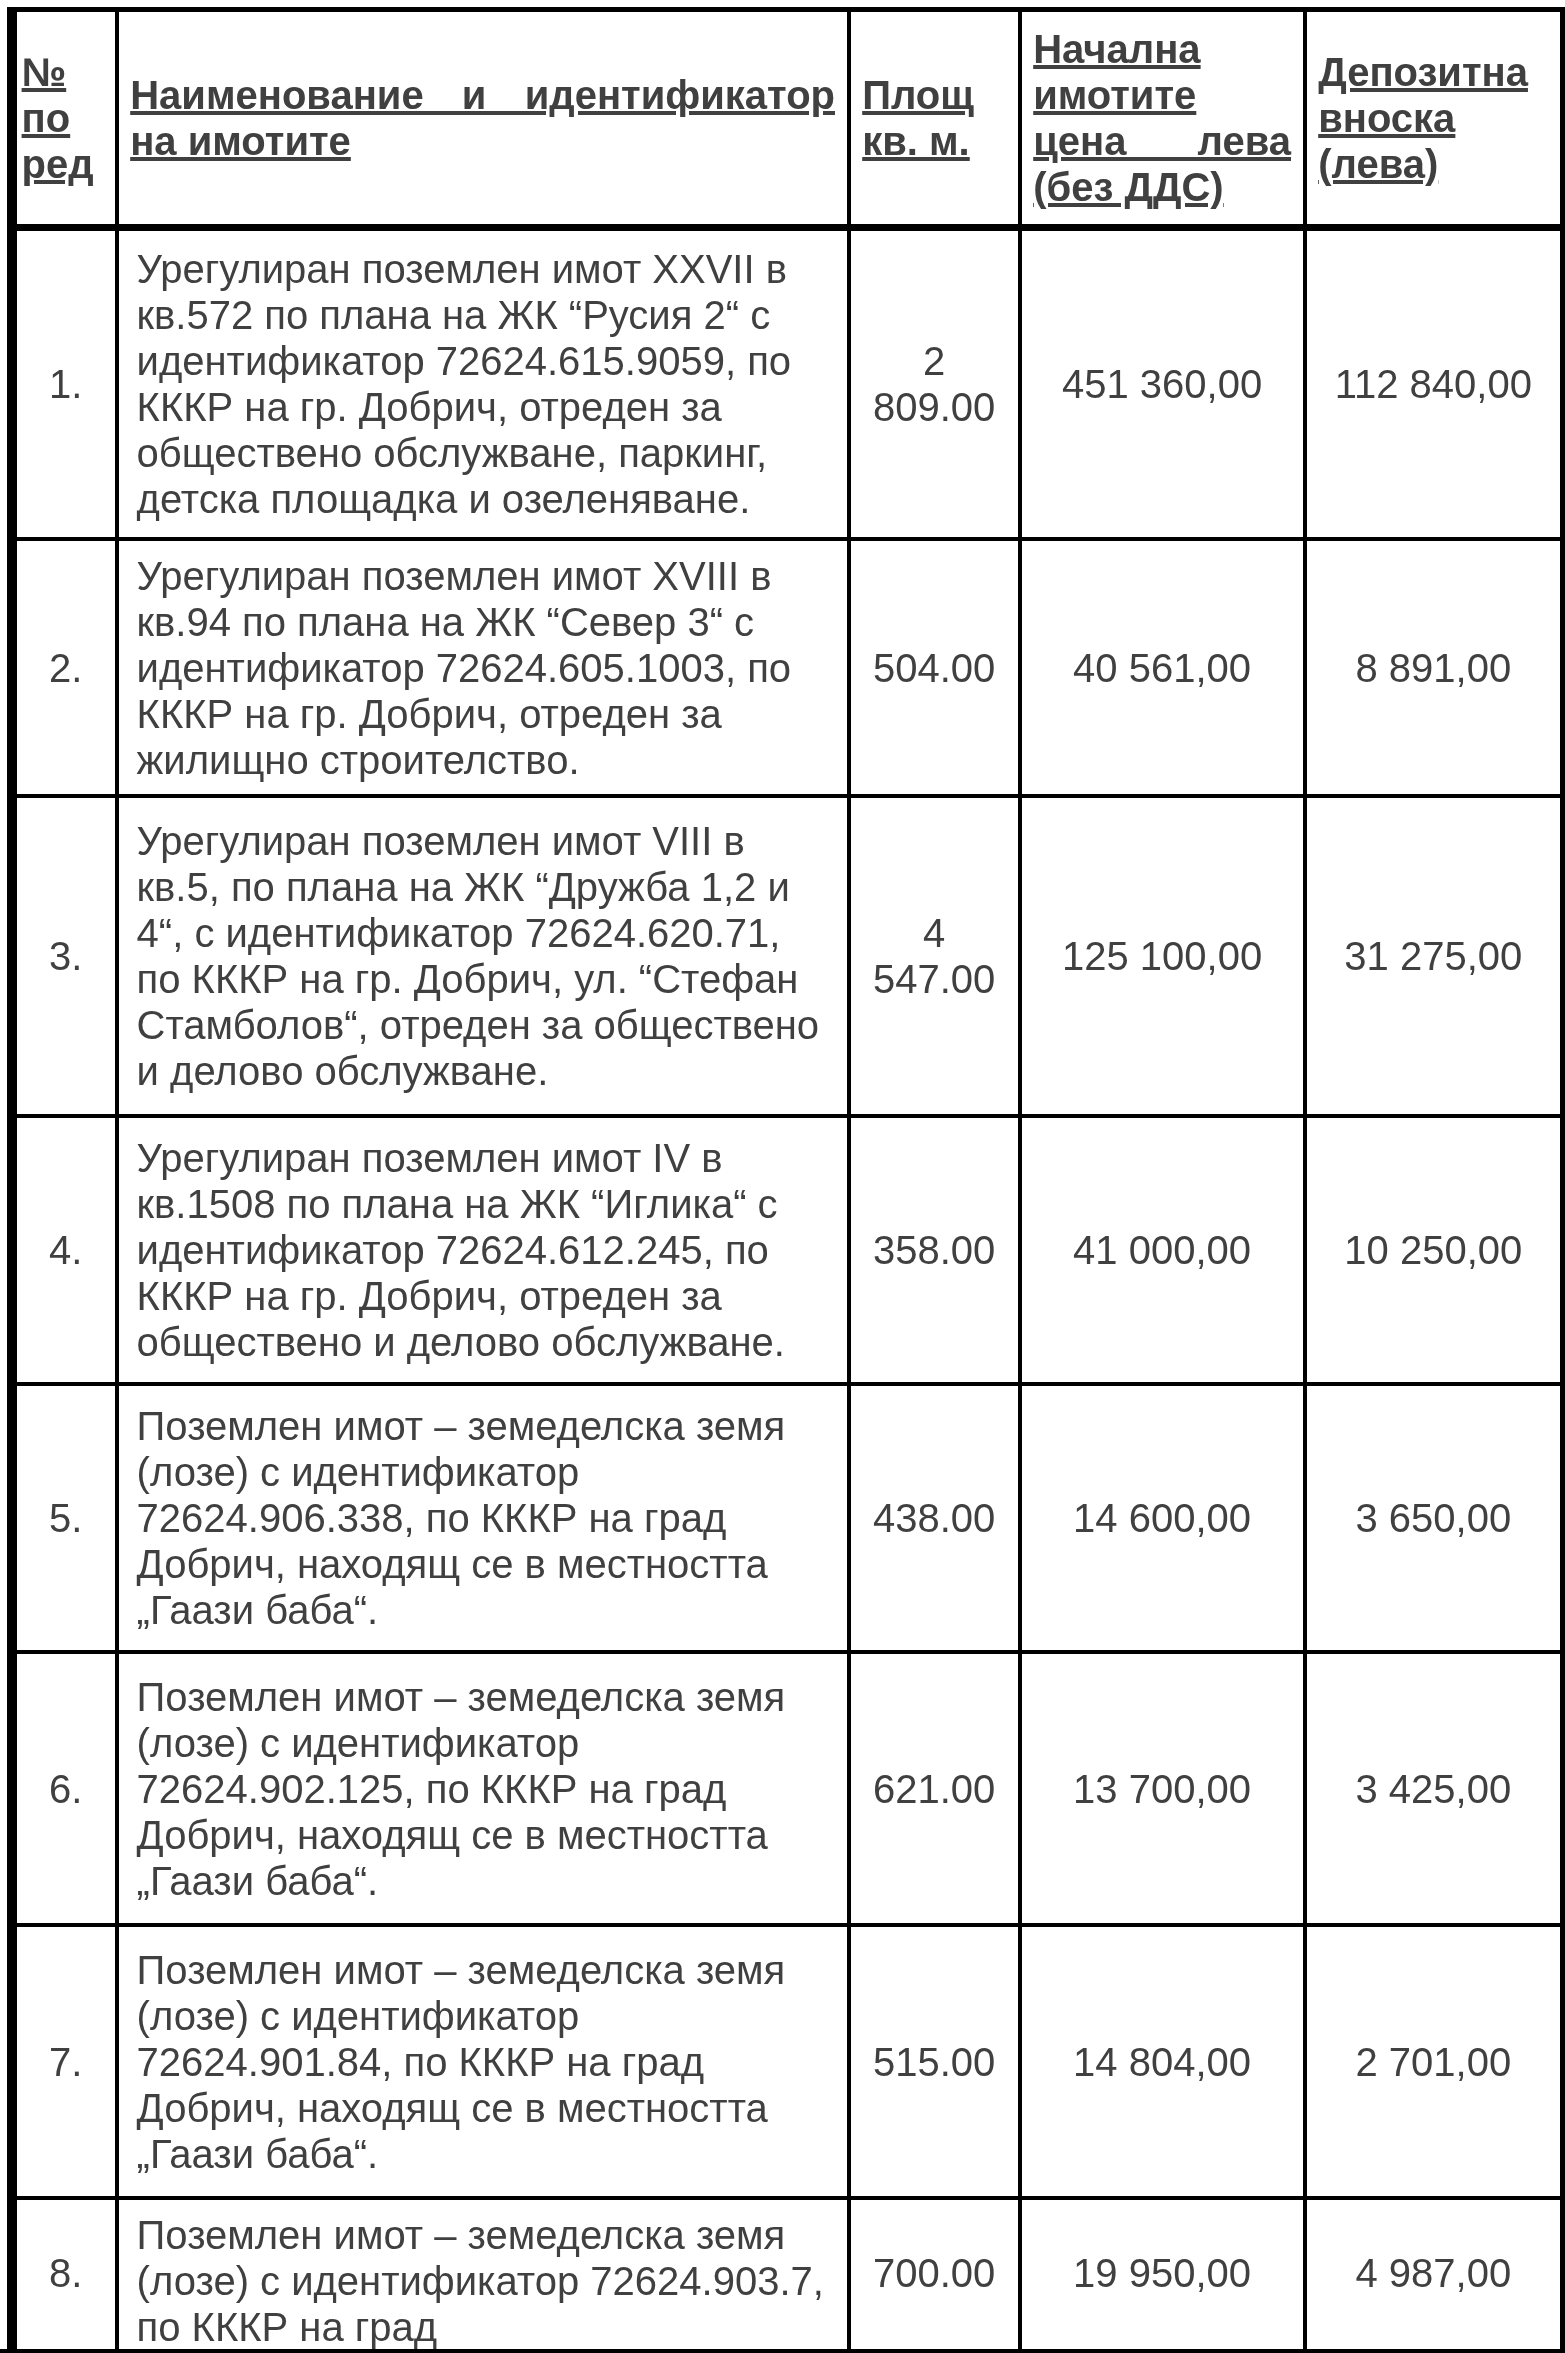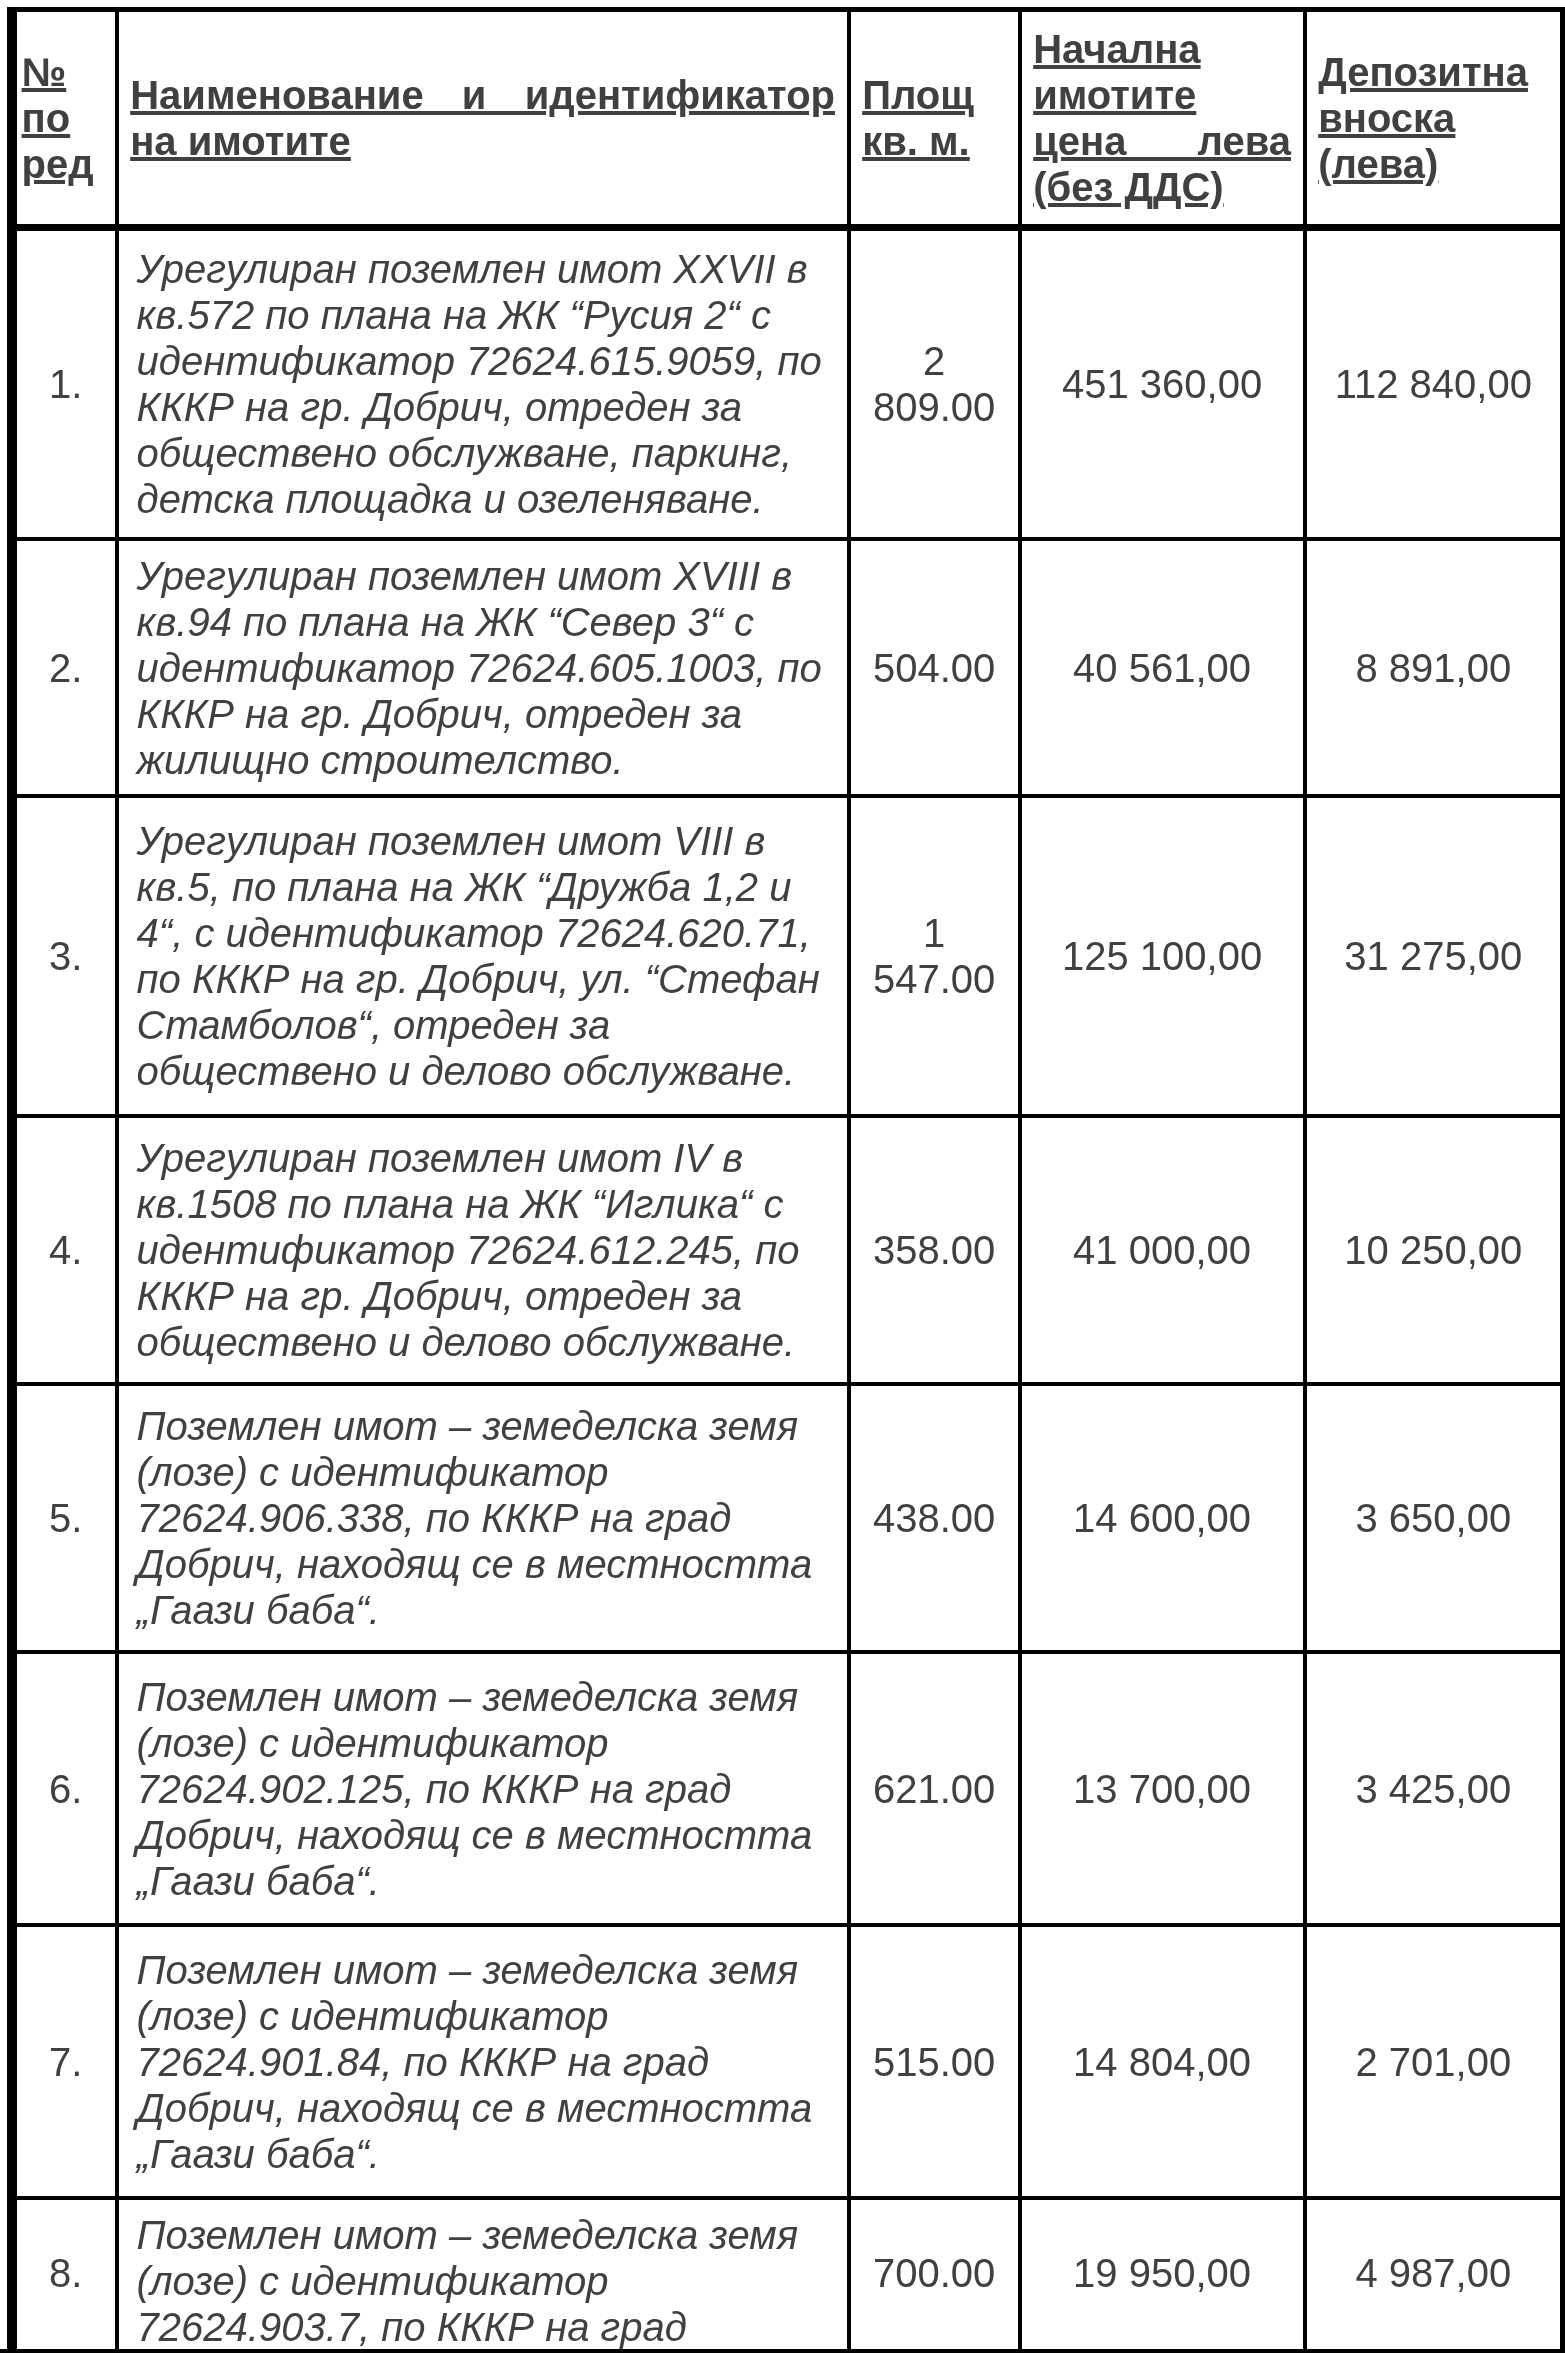--- a/index.html
+++ b/index.html
@@ -45,21 +45,20 @@
   col.c-num     { width: 105px; }
   col.c-name    { width: 732px; }
   col.c-area    { width: 171px; }
   col.c-price   { width: 285px; }
   col.c-deposit { width: 258px; }
 
   td.cell-name {
     text-align: left;
     vertical-align: middle;
     padding: 10px 16.6px 10px 18px;
-    font-style: italic;
   }
   td.cell-num, td.cell-area, td.cell-price, td.cell-deposit {
     text-align: center;
     vertical-align: middle;
     padding: 0 10px;
   }
   tr.row-h  { height: 218px; text-decoration: underline; }
   tr.row-1  { height: 312px; }
   tr.row-2  { height: 257px; }
   tr.row-3  { height: 320px; }
@@ -117,21 +116,21 @@
     <tr class="row-2">
       <td class="cell-num">2.</td>
       <td class="cell-name">Урегулиран поземлен имот XVIII в кв.94 по плана на ЖК “Север 3“ с идентификатор 72624.605.1003, по КККР на гр. Добрич, отреден за жилищно строителство.</td>
       <td class="cell-area">504.00</td>
       <td class="cell-price">40 561,00</td>
       <td class="cell-deposit">8 891,00</td>
     </tr>
     <tr class="row-3">
       <td class="cell-num">3.</td>
       <td class="cell-name">Урегулиран поземлен имот VIII в кв.5, по плана на ЖК “Дружба 1,2 и 4“, с идентификатор 72624.620.71, по КККР на гр. Добрич, ул. “Стефан Стамболов“, отреден за обществено и делово обслужване.</td>
-      <td class="cell-area">1 547.00</td>
+      <td class="cell-area">4 547.00</td>
       <td class="cell-price">125 100,00</td>
       <td class="cell-deposit">31 275,00</td>
     </tr>
     <tr class="row-4">
       <td class="cell-num">4.</td>
       <td class="cell-name">Урегулиран поземлен имот IV в кв.1508 по плана на ЖК “Иглика“ с идентификатор 72624.612.245, по КККР на гр. Добрич, отреден за обществено и делово обслужване.</td>
       <td class="cell-area">358.00</td>
       <td class="cell-price">41 000,00</td>
       <td class="cell-deposit">10 250,00</td>
     </tr>

